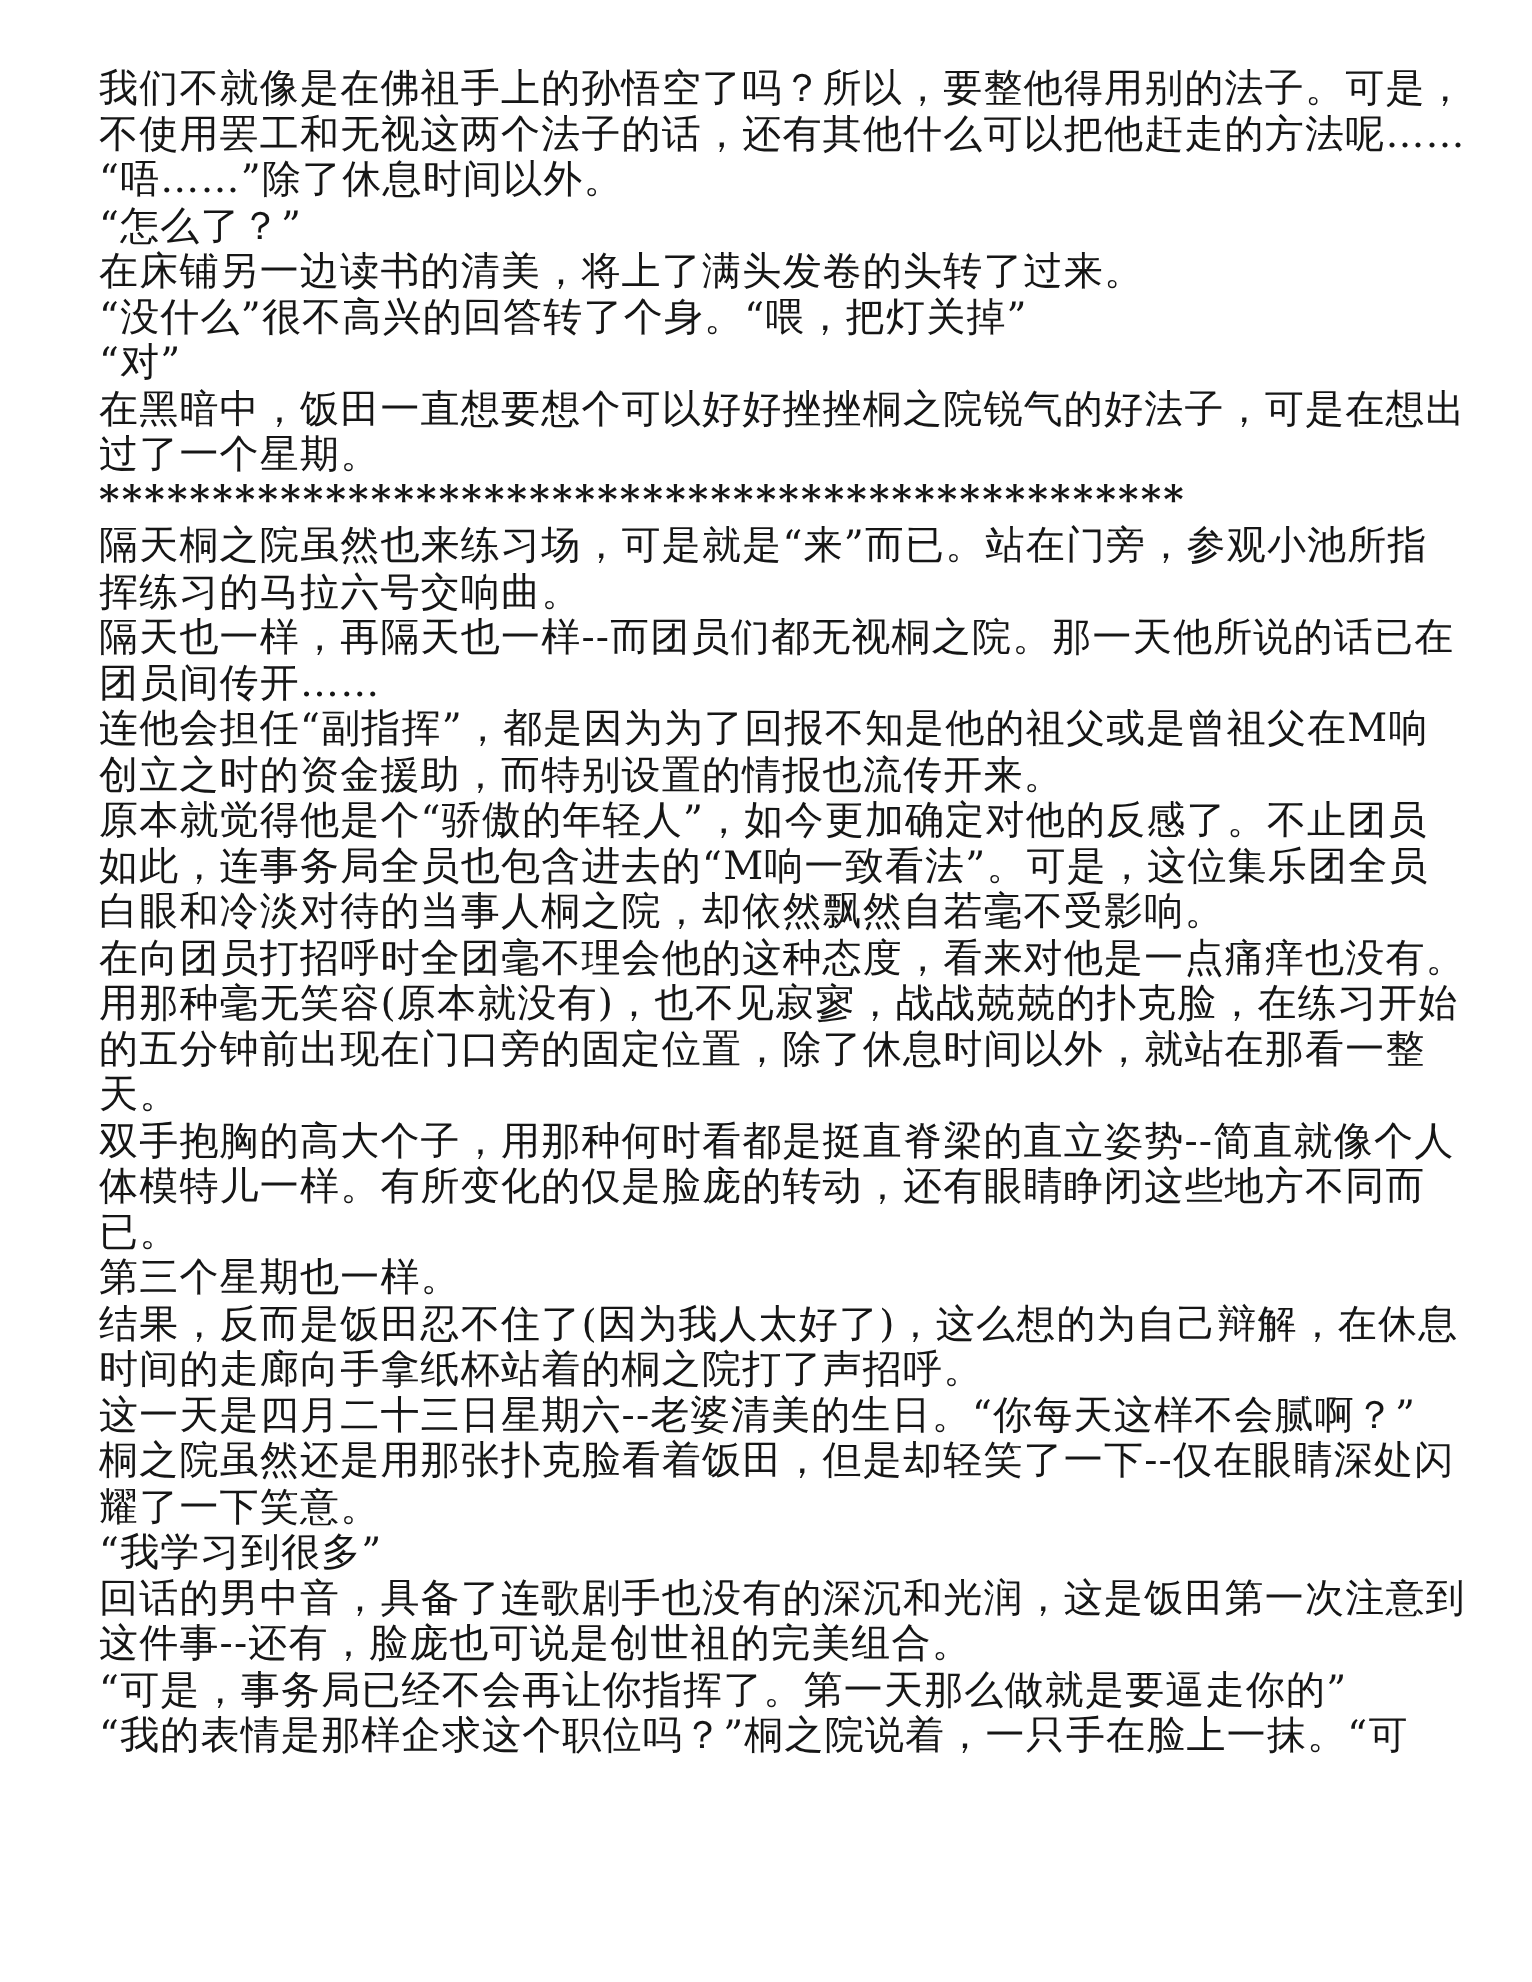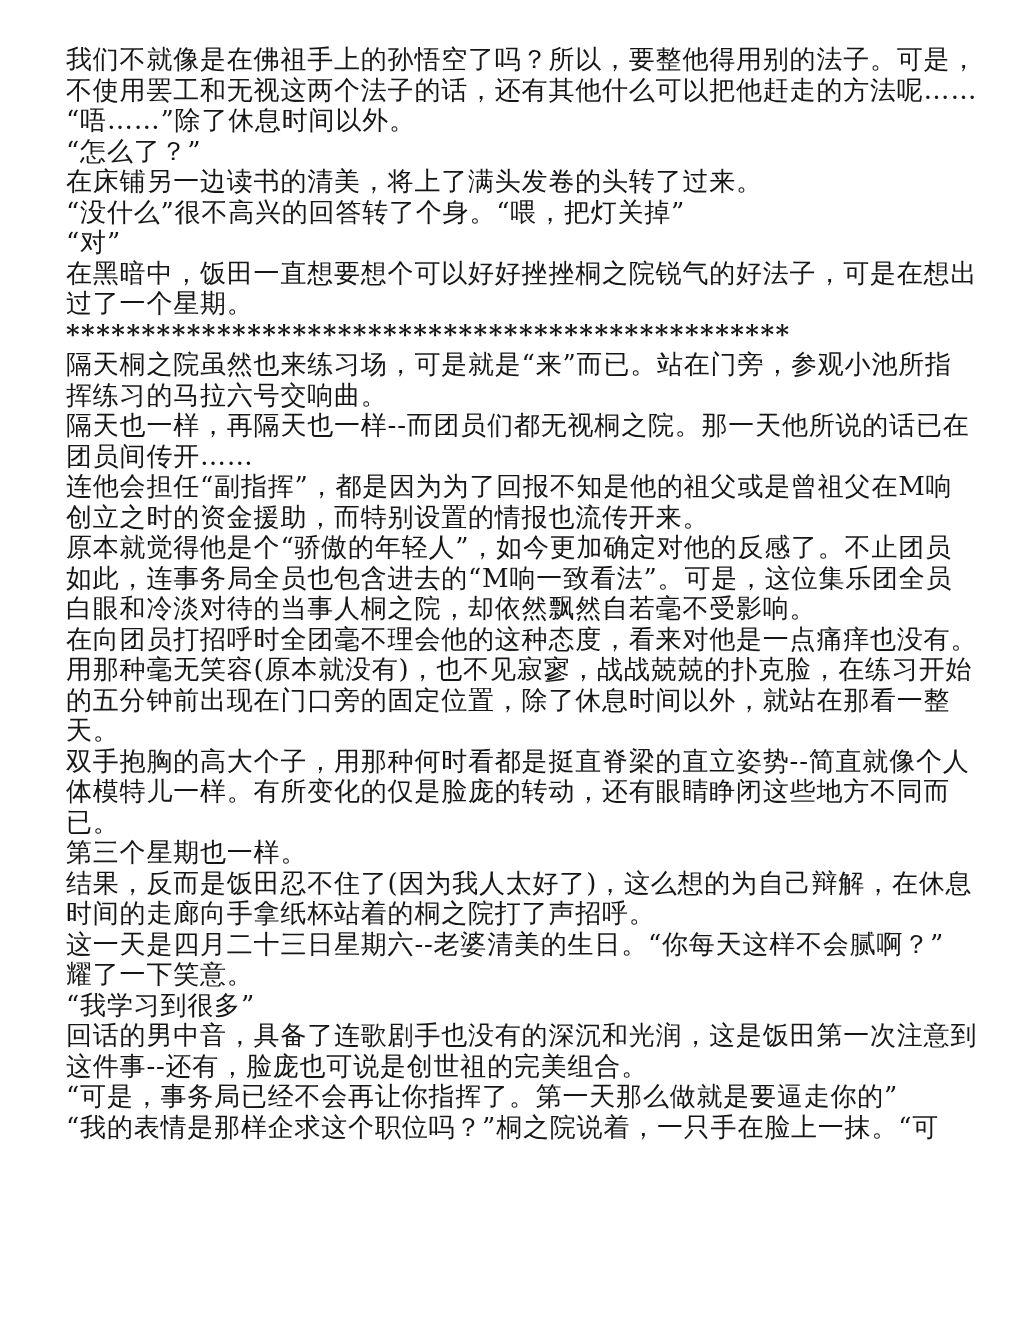--- a/index.html
+++ b/index.html
@@ -59,20 +59,21 @@
       <div class="line">用那种毫无笑容(原本就没有)，也不见寂寥，战战兢兢的扑克脸，在练习开始</div>
       <div class="line">的五分钟前出现在门口旁的固定位置，除了休息时间以外，就站在那看一整</div>
       <div class="line">天。</div>
       <div class="line">双手抱胸的高大个子，用那种何时看都是挺直脊梁的直立姿势--简直就像个人</div>
       <div class="line">体模特儿一样。有所变化的仅是脸庞的转动，还有眼睛睁闭这些地方不同而</div>
       <div class="line">已。</div>
       <div class="line">第三个星期也一样。</div>
       <div class="line">结果，反而是饭田忍不住了(因为我人太好了)，这么想的为自己辩解，在休息</div>
       <div class="line">时间的走廊向手拿纸杯站着的桐之院打了声招呼。</div>
       <div class="line">这一天是四月二十三日星期六--老婆清美的生日。“你每天这样不会腻啊？”</div>
+      <div class="line">桐之院虽然还是用那张扑克脸看着饭田，但是却轻笑了一下--仅在眼睛深处闪</div>
       <div class="line">耀了一下笑意。</div>
       <div class="line">“我学习到很多”</div>
       <div class="line">回话的男中音，具备了连歌剧手也没有的深沉和光润，这是饭田第一次注意到</div>
       <div class="line">这件事--还有，脸庞也可说是创世祖的完美组合。</div>
       <div class="line">“可是，事务局已经不会再让你指挥了。第一天那么做就是要逼走你的”</div>
       <div class="line">“我的表情是那样企求这个职位吗？”桐之院说着，一只手在脸上一抹。“可</div>
     </div>
 </div>
 
 </body></html>

